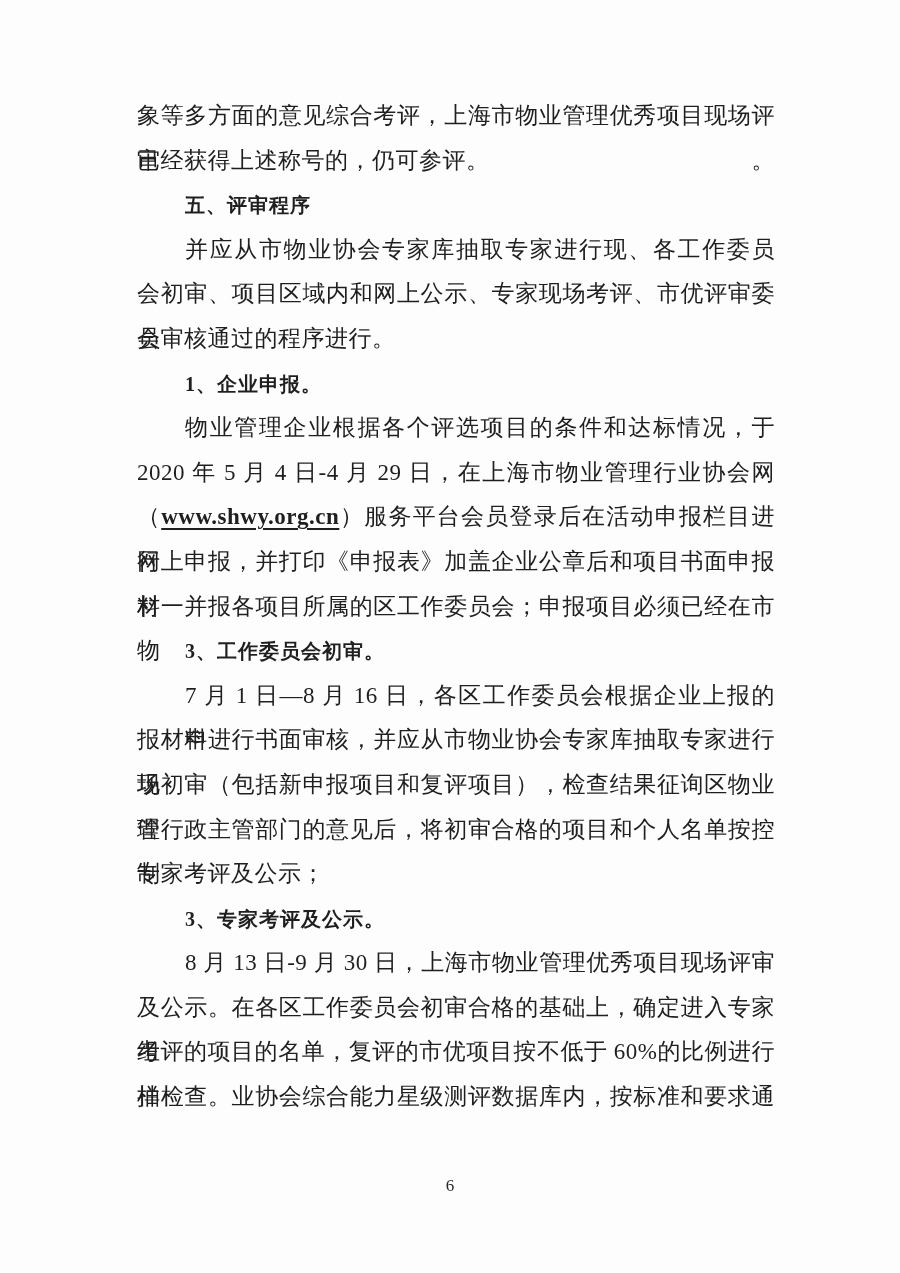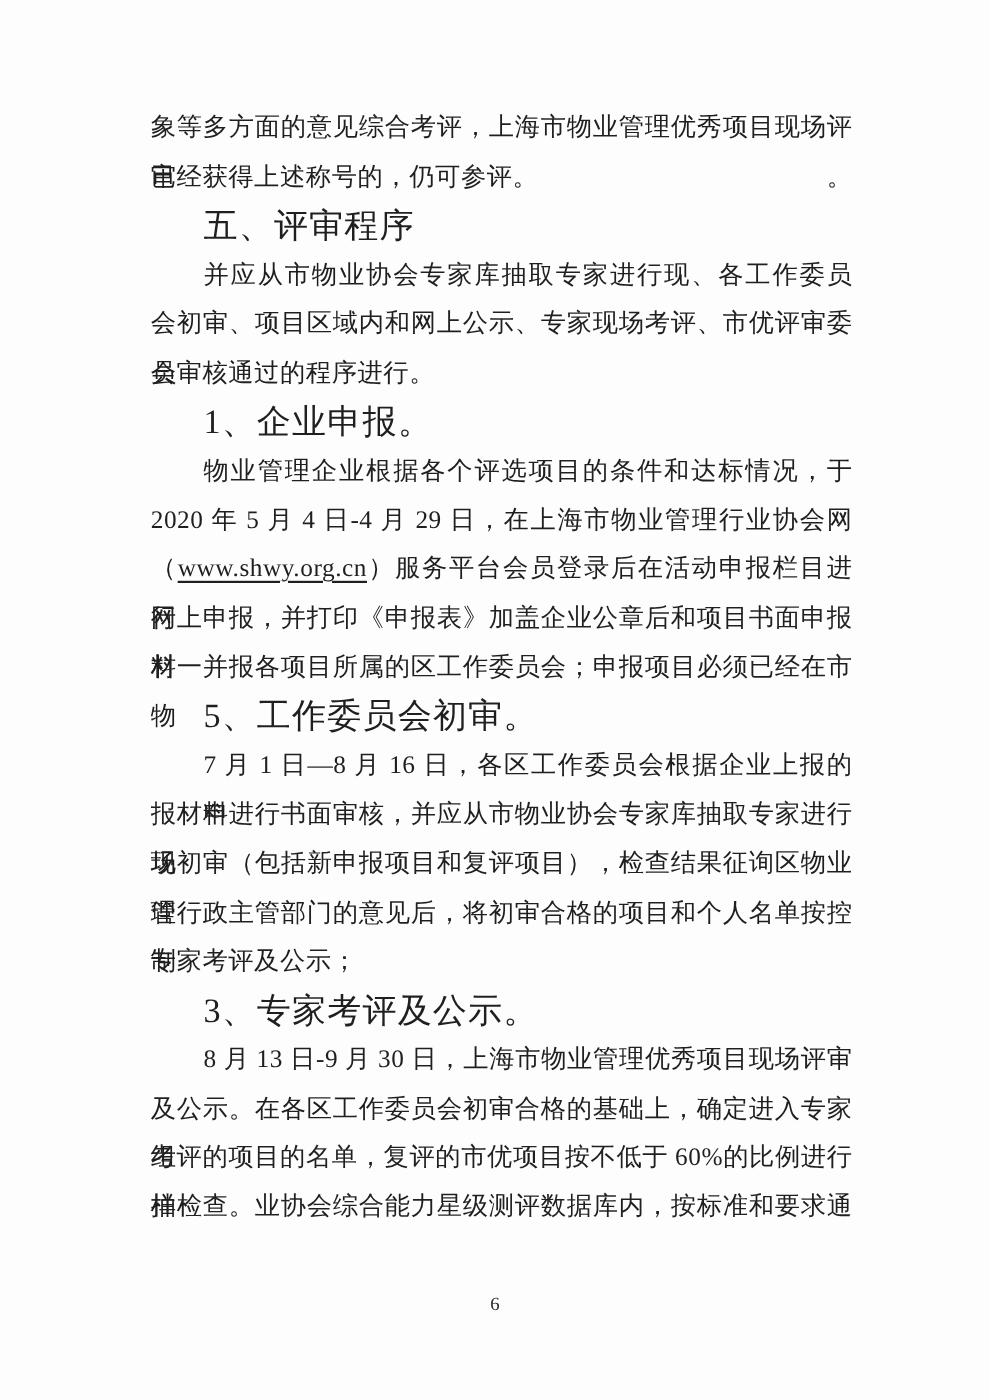--- a/index.html
+++ b/index.html
@@ -36,27 +36,28 @@
   }
   .line.fill {
     text-align-last: justify;
     white-space: normal;
   }
   .line.indent {
     padding-left: 48px;
     width: 590px;
   }
   .line.bold {
-    font-weight: 400;
-    font-size: 31px;
+    font-weight: 700;
+    font-size: 20px;
     letter-spacing: 1px;
   }
   .url {
     text-decoration: underline;
     text-underline-offset: 4px;
+    font-weight: bold;
   }
   .page-number {
     position: absolute;
     top: 1176px;
     left: 0;
     width: 900px;
     text-align: center;
     font-size: 17px;
     color: #2a2a2a;
   }
@@ -74,21 +75,21 @@
     <div class="line fill">会初审、项目区域内和网上公示、专家现场考评、市优评审委员</div>
     <div class="line">会审核通过的程序进行。</div>
     <div class="line bold indent">1、企业申报。</div>
     <div class="line fill indent">物业管理企业根据各个评选项目的条件和达标情况，于</div>
     <div class="line fill">2020 年 5 月 4 日-4 月 29 日，在上海市物业管理行业协会网</div>
     <div class="line fill">
       <span>（</span><span class="url">www.shwy.org.cn</span><span>）服务平台会员登录后在活动申报栏目进行</span>
     </div>
     <div class="line fill">网上申报，并打印《申报表》加盖企业公章后和项目书面申报材</div>
     <div class="line fill">料一并报各项目所属的区工作委员会；申报项目必须已经在市物</div>
-    <div class="line bold indent">5、工作委员会初审。</div>
+    <div class="line bold indent">3、工作委员会初审。</div>
     <div class="line fill indent">7 月 1 日—8 月 16 日，各区工作委员会根据企业上报的申</div>
     <div class="line fill">报材料进行书面审核，并应从市物业协会专家库抽取专家进行现</div>
     <div class="line fill">场初审（包括新申报项目和复评项目），检查结果征询区物业管</div>
     <div class="line fill">理行政主管部门的意见后，将初审合格的项目和个人名单按控制</div>
     <div class="line">专家考评及公示；</div>
     <div class="line bold indent">3、专家考评及公示。</div>
     <div class="line fill indent">8 月 13 日-9 月 30 日，上海市物业管理优秀项目现场评审</div>
     <div class="line fill">及公示。在各区工作委员会初审合格的基础上，确定进入专家组</div>
     <div class="line fill">考评的项目的名单，复评的市优项目按不低于 60%的比例进行抽</div>
     <div class="line fill">样检查。业协会综合能力星级测评数据库内，按标准和要求通</div>

